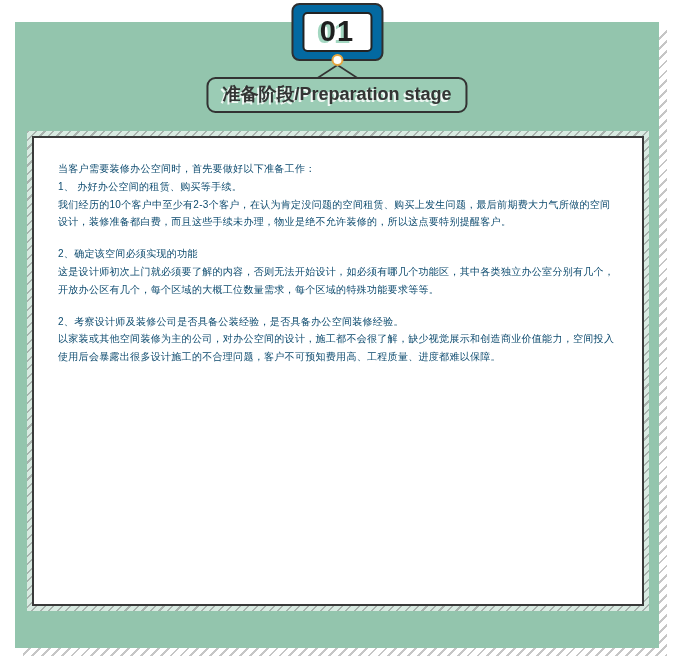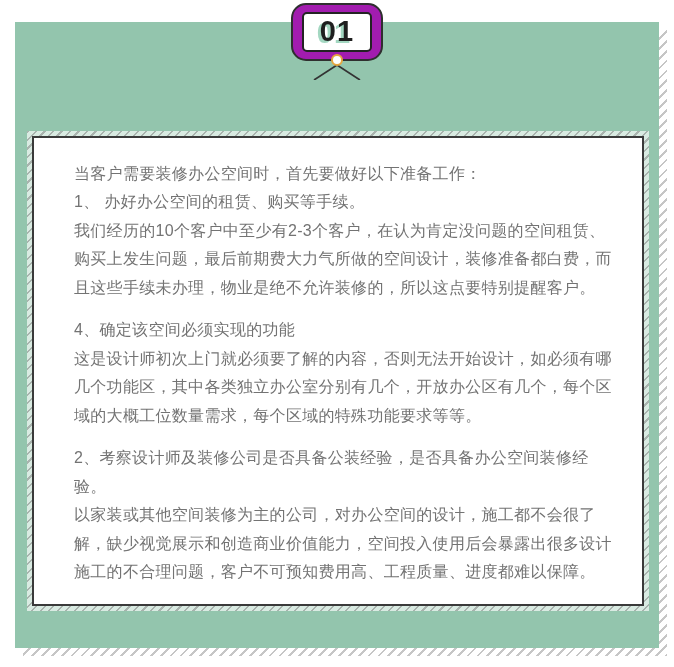--- a/index.html
+++ b/index.html
@@ -44,42 +44,42 @@
     left: 32px; top: 136px;
     width: 612px; height: 470px;
     box-sizing: border-box;
     background: #ffffff;
     border: 2px solid #3a3a3a;
     z-index: 3;
     padding: 22px 24px 10px 24px;
     overflow: hidden;
   }
   .content-box p {
-    margin: 0 0 14px 16px;
-    font-size: 16px;
+    margin: 0 0 14px 0;
+    font-size: 10px;
     line-height: 1.78;
-    color: #737373;
+    color: #0c4a6e;
     white-space: pre-line;
     letter-spacing: 0.3px;
   }
 
   
   .badge-column {
     position: absolute;
     left: 50%; top: 3px;
     transform: translateX(-50%);
     display: flex;
     flex-direction: column;
     align-items: center;
     z-index: 4;
   }
   .badge-outer {
-    background: #a21caf;
+    background: #0369a1;
     border: 2px solid #2f2f2f;
-    border-radius: 15px;
+    border-radius: 8px;
     padding: 7px 9px;
   }
   .badge-inner {
     background: #ffffff;
     border: 2px solid #232323;
     border-radius: 5px;
     min-width: 50px;
     padding: 1px 8px 2px 8px;
     text-align: center;
     font-size: 29px;
@@ -120,30 +120,31 @@
 <div class="page">
 
   <div class="panel-stripe"></div>
   <div class="green-panel"></div>
 
   <div class="content-stripe"></div>
   <div class="content-box">
     <p>当客户需要装修办公空间时，首先要做好以下准备工作：
 1、 办好办公空间的租赁、购买等手续。
 我们经历的10个客户中至少有2-3个客户，在认为肯定没问题的空间租赁、购买上发生问题，最后前期费大力气所做的空间设计，装修准备都白费，而且这些手续未办理，物业是绝不允许装修的，所以这点要特别提醒客户。</p>
-    <p>4、确定该空间必须实现的功能
+    <p>2、确定该空间必须实现的功能
 这是设计师初次上门就必须要了解的内容，否则无法开始设计，如必须有哪几个功能区，其中各类独立办公室分别有几个，开放办公区有几个，每个区域的大概工位数量需求，每个区域的特殊功能要求等等。</p>
     <p>2、考察设计师及装修公司是否具备公装经验，是否具备办公空间装修经验。
 以家装或其他空间装修为主的公司，对办公空间的设计，施工都不会很了解，缺少视觉展示和创造商业价值能力，空间投入使用后会暴露出很多设计施工的不合理问题，客户不可预知费用高、工程质量、进度都难以保障。</p>
   </div>
 
   <div class="badge-column">
     <div class="badge-outer">
       <div class="badge-inner">01</div>
     </div>
     <div class="badge-dot"></div>
     <svg class="connector" width="66" height="15" viewBox="0 0 66 15">
       <line x1="33" y1="0" x2="10" y2="15" stroke="#333333" stroke-width="1.7"></line>
       <line x1="33" y1="0" x2="56" y2="15" stroke="#333333" stroke-width="1.7"></line>
     </svg>
+    <div class="stage-label">准备阶段/Preparation stage</div>
   </div>
 
 </div>
 
 </body></html>

